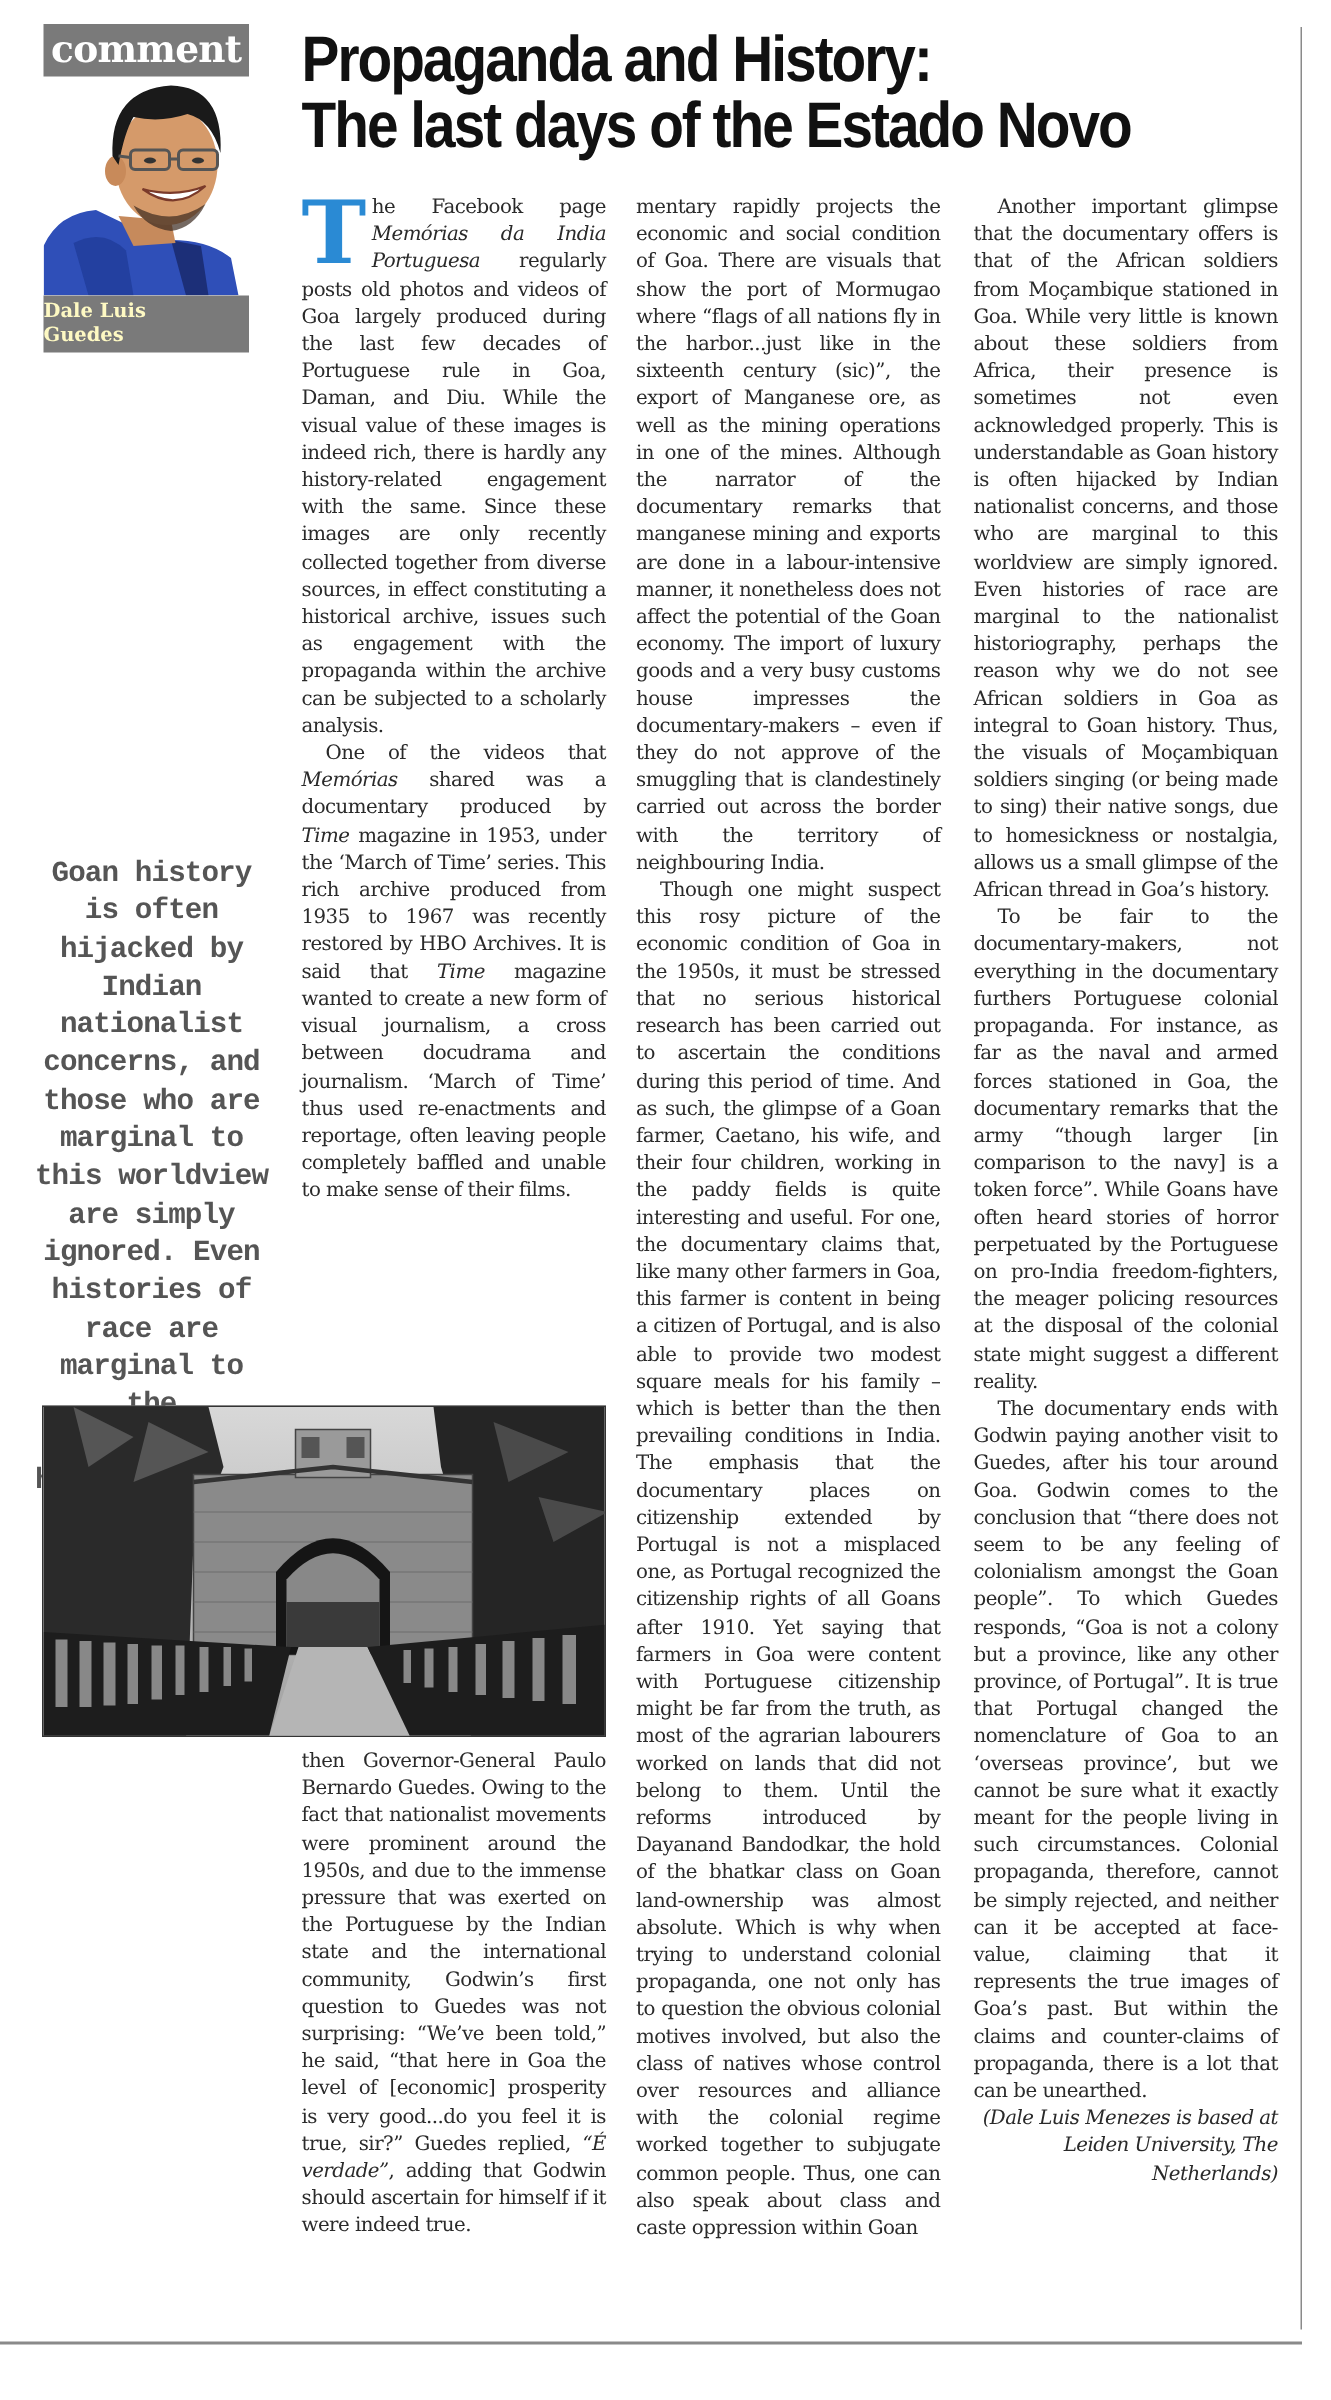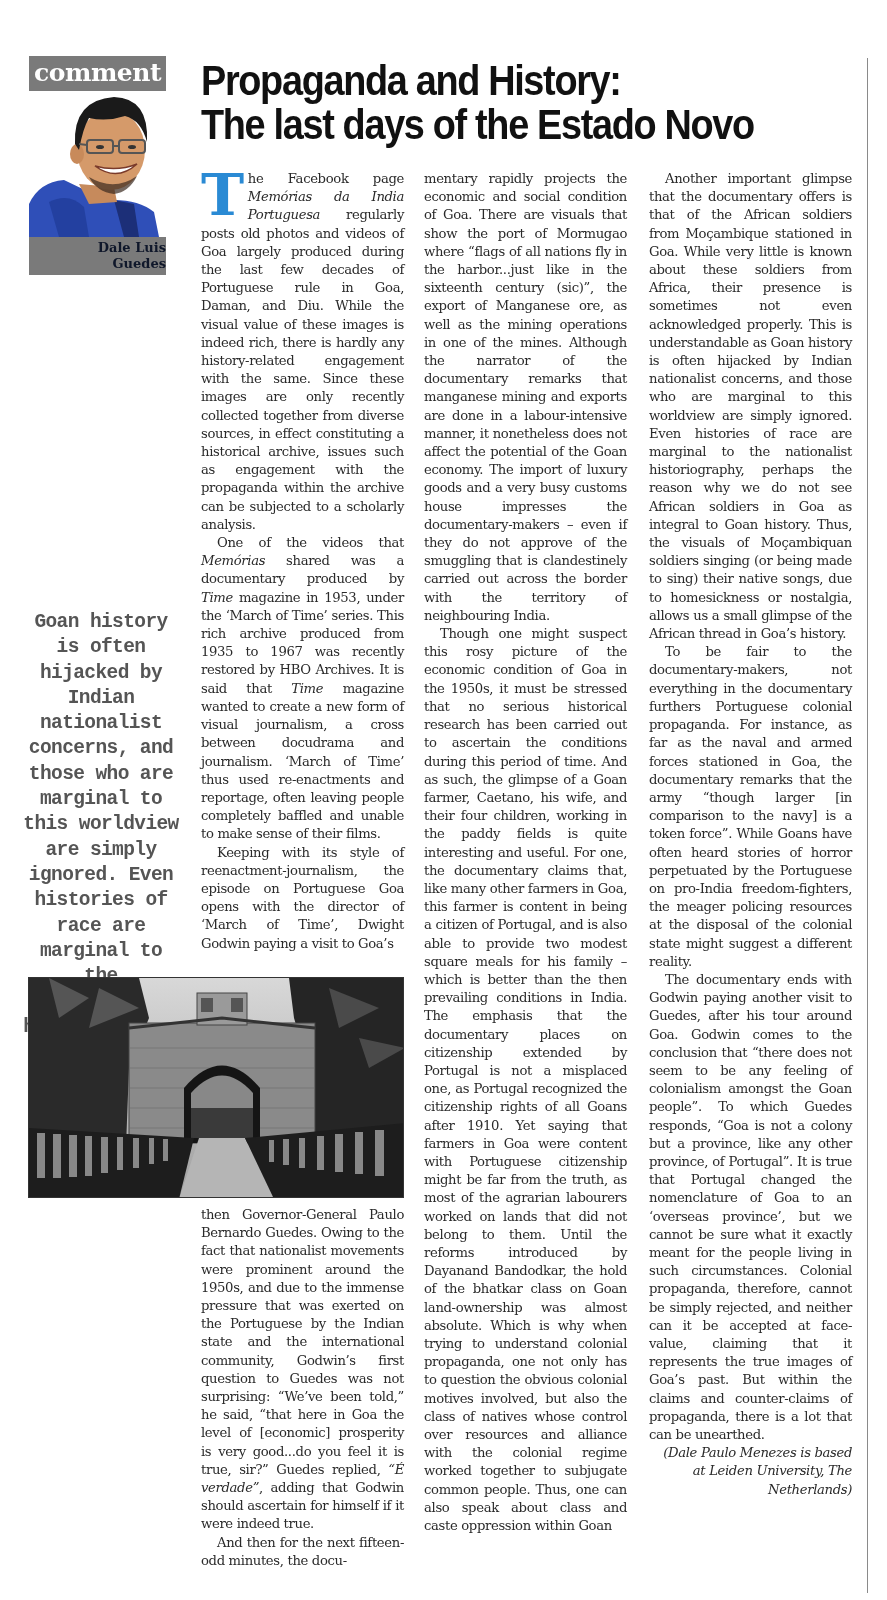--- a/index.html
+++ b/index.html
@@ -1,23 +1,23 @@
 <!DOCTYPE html>
 <html><head>
   <meta charset="utf-8">
   <style>
     html, body { margin: 0; padding: 0; background: #ffffff; }
     body { width: 887px; height: 1600px; position: relative; overflow: hidden; font-family: "DejaVu Serif", serif; color: #2a2a2a; }
-    .page { position: absolute; left: 0; top: 0; width: 887px; height: 1272px; margin-top: 40px; }
+    .page { position: absolute; left: 0; top: 0; width: 887px; height: 1272px; }
     .right-rule { position: absolute; left: 867px; top: 18px; width: 1px; height: 1535px; background: #8a8a8a; }
     .bottom-rule2 { position: absolute; left: 0; top: 1561px; width: 868px; height: 2px; background: #8a8a8a; }
 
     .tag { position: absolute; left: 29px; top: 16px; width: 137px; height: 35px; background: #7a7a7a; color: #fff; font-family: "DejaVu Serif", serif; font-weight: bold; font-size: 25px; line-height: 34px; text-align: center; letter-spacing: -0.5px; }
     .avatar { position: absolute; left: 29px; top: 52px; width: 137px; height: 145px; overflow: hidden; }
-    .byline { position: absolute; left: 29px; top: 197px; width: 137px; height: 38px; background: #7a7a7a; color: #0f172a; font-family: "DejaVu Serif", serif; font-weight: bold; font-size: 13px; line-height: 16px; text-align: right; padding-top: 3px; box-sizing: border-box; }
+    .byline { position: absolute; left: 29px; top: 197px; width: 137px; height: 38px; background: #7a7a7a; color: #fef9c3; font-family: "DejaVu Serif", serif; font-weight: bold; font-size: 13px; line-height: 16px; text-align: left; padding-top: 3px; box-sizing: border-box; }
 
     .headline { position: absolute; left: 201px; top: 18px; width: 660px; font-family: "Liberation Sans", sans-serif; font-weight: bold; font-size: 43px; line-height: 44px; color: #111; letter-spacing: -1.5px; transform: scaleX(0.88); transform-origin: left top; white-space: nowrap; }
     .headline div { display: block; }
 
     .pullquote { position: absolute; left: 22px; top: 570px; width: 158px; font-family: Liberation Mono, monospace; font-weight: bold; font-size: 19.5px; line-height: 25.3px; color: #555; text-align: center; letter-spacing: -0.6px; }
 
     .photo { position: absolute; left: 28px; top: 937px; width: 376px; height: 221px; border: 1px solid #333; box-sizing: border-box; overflow: hidden; background: #bbb; }
 
     .col { position: absolute; font-family: "DejaVu Serif", serif; font-size: 13.2px; line-height: 18.2px; color: #2a2a2a; text-align: justify; letter-spacing: -0.35px; }
     .col p { margin: 0; text-indent: 16px; hyphens: manual; }
@@ -139,35 +139,33 @@
         <rect x="306" y="156" width="8" height="38"></rect>
           <rect x="326" y="154" width="8" height="42"></rect>
         <rect x="346" y="152" width="9" height="46"></rect>
       </g>
     </svg>
   </div>
 
   <div class="col col1">
     <p class="first"><span class="dropcap">T</span><span>he Facebook page </span><i>Memórias da India Portuguesa</i><span> regularly posts old photos and videos of Goa largely produced during the last few decades of Portuguese rule in Goa, Daman, and Diu. While the visual value of these images is indeed rich, there is hardly any history-related engagement with the same. Since these images are only recently collected together from diverse sources, in effect constituting a historical archive, issues such as engagement with the propaganda within the archive can be subjected to a scholarly analysis.</span></p>
     <p><span>One of the videos that </span><i>Memórias</i><span> shared was a documentary produced by </span><i>Time</i><span> magazine in 1953, under the ‘March of Time’ series. This rich archive produced from 1935 to 1967 was recently restored by HBO Archives. It is said that </span><i>Time</i><span> magazine wanted to create a new form of visual journalism, a cross between docudrama and journalism. ‘March of Time’ thus used re-enactments and reportage, often leaving people completely baffled and unable to make sense of their films.</span></p>
-    <p>Keeping with its style of reenactment-journalism, the episode on Portuguese Goa opens with the director of ‘March of Time’, Dwight Godwin paying a visit to Goa’s</p>
   </div>
 
   <div class="col col1b">
     <p class="first"><span>then Governor-General Paulo Bernardo Guedes. Owing to the fact that nationalist movements were prominent around the 1950s, and due to the immense pressure that was exerted on the Portuguese by the Indian state and the international community, Godwin’s first question to Guedes was not surprising: “We’ve been told,” he said, “that here in Goa the level of [economic] prosperity is very good...do you feel it is true, sir?” Guedes replied, </span><i>“É verdade”</i><span>, adding that Godwin should ascertain for himself if it were indeed true.</span></p>
-    <p>And then for the next fifteen-odd minutes, the docu-</p>
   </div>
 
   <div class="col col2">
     <p class="first">mentary rapidly projects the economic and social condition of Goa. There are visuals that show the port of Mormugao where “flags of all nations fly in the harbor...just like in the sixteenth century (sic)”, the export of Manganese ore, as well as the mining operations in one of the mines. Although the narrator of the documentary remarks that manganese mining and exports are done in a labour-intensive manner, it nonetheless does not affect the potential of the Goan economy. The import of luxury goods and a very busy customs house impresses the documentary-makers – even if they do not approve of the smuggling that is clandestinely carried out across the border with the territory of neighbouring India.</p>
     <p>Though one might suspect this rosy picture of the economic condition of Goa in the 1950s, it must be stressed that no serious historical research has been carried out to ascertain the conditions during this period of time. And as such, the glimpse of a Goan farmer, Caetano, his wife, and their four children, working in the paddy fields is quite interesting and useful. For one, the documentary claims that, like many other farmers in Goa, this farmer is content in being a citizen of Portugal, and is also able to provide two modest square meals for his family – which is better than the then prevailing conditions in India. The emphasis that the documentary places on citizenship extended by Portugal is not a misplaced one, as Portugal recognized the citizenship rights of all Goans after 1910. Yet saying that farmers in Goa were content with Portuguese citizenship might be far from the truth, as most of the agrarian labourers worked on lands that did not belong to them. Until the reforms introduced by Dayanand Bandodkar, the hold of the bhatkar class on Goan land-ownership was almost absolute. Which is why when trying to understand colonial propaganda, one not only has to question the obvious colonial motives involved, but also the class of natives whose control over resources and alliance with the colonial regime worked together to subjugate common people. Thus, one can also speak about class and caste oppression within Goan</p>
   </div>
 
   <div class="col col3">
     <p>Another important glimpse that the documentary offers is that of the African soldiers from Moçambique stationed in Goa. While very little is known about these soldiers from Africa, their presence is sometimes not even acknowledged properly. This is understandable as Goan history is often hijacked by Indian nationalist concerns, and those who are marginal to this worldview are simply ignored. Even histories of race are marginal to the nationalist historiography, perhaps the reason why we do not see African soldiers in Goa as integral to Goan history. Thus, the visuals of Moçambiquan soldiers singing (or being made to sing) their native songs, due to homesickness or nostalgia, allows us a small glimpse of the African thread in Goa’s history.</p>
     <p>To be fair to the documentary-makers, not everything in the documentary furthers Portuguese colonial propaganda. For instance, as far as the naval and armed forces stationed in Goa, the documentary remarks that the army “though larger [in comparison to the navy] is a token force”. While Goans have often heard stories of horror perpetuated by the Portuguese on pro-India freedom-fighters, the meager policing resources at the disposal of the colonial state might suggest a different reality.</p>
     <p>The documentary ends with Godwin paying another visit to Guedes, after his tour around Goa. Godwin comes to the conclusion that “there does not seem to be any feeling of colonialism amongst the Goan people”. To which Guedes responds, “Goa is not a colony but a province, like any other province, of Portugal”. It is true that Portugal changed the nomenclature of Goa to an ‘overseas province’, but we cannot be sure what it exactly meant for the people living in such circumstances. Colonial propaganda, therefore, cannot be simply rejected, and neither can it be accepted at face-value, claiming that it represents the true images of Goa’s past. But within the claims and counter-claims of propaganda, there is a lot that can be unearthed.</p>
-    <p class="credit">(Dale Paulo Menezes is based at Leiden University, The Netherlands)</p>
+    <p class="credit">(Dale Luis Menezes is based at Leiden University, The Netherlands)</p>
   </div>
 
   <div class="right-rule"></div>
   <div class="bottom-rule2"></div>
 </div>
 
 </body></html>

